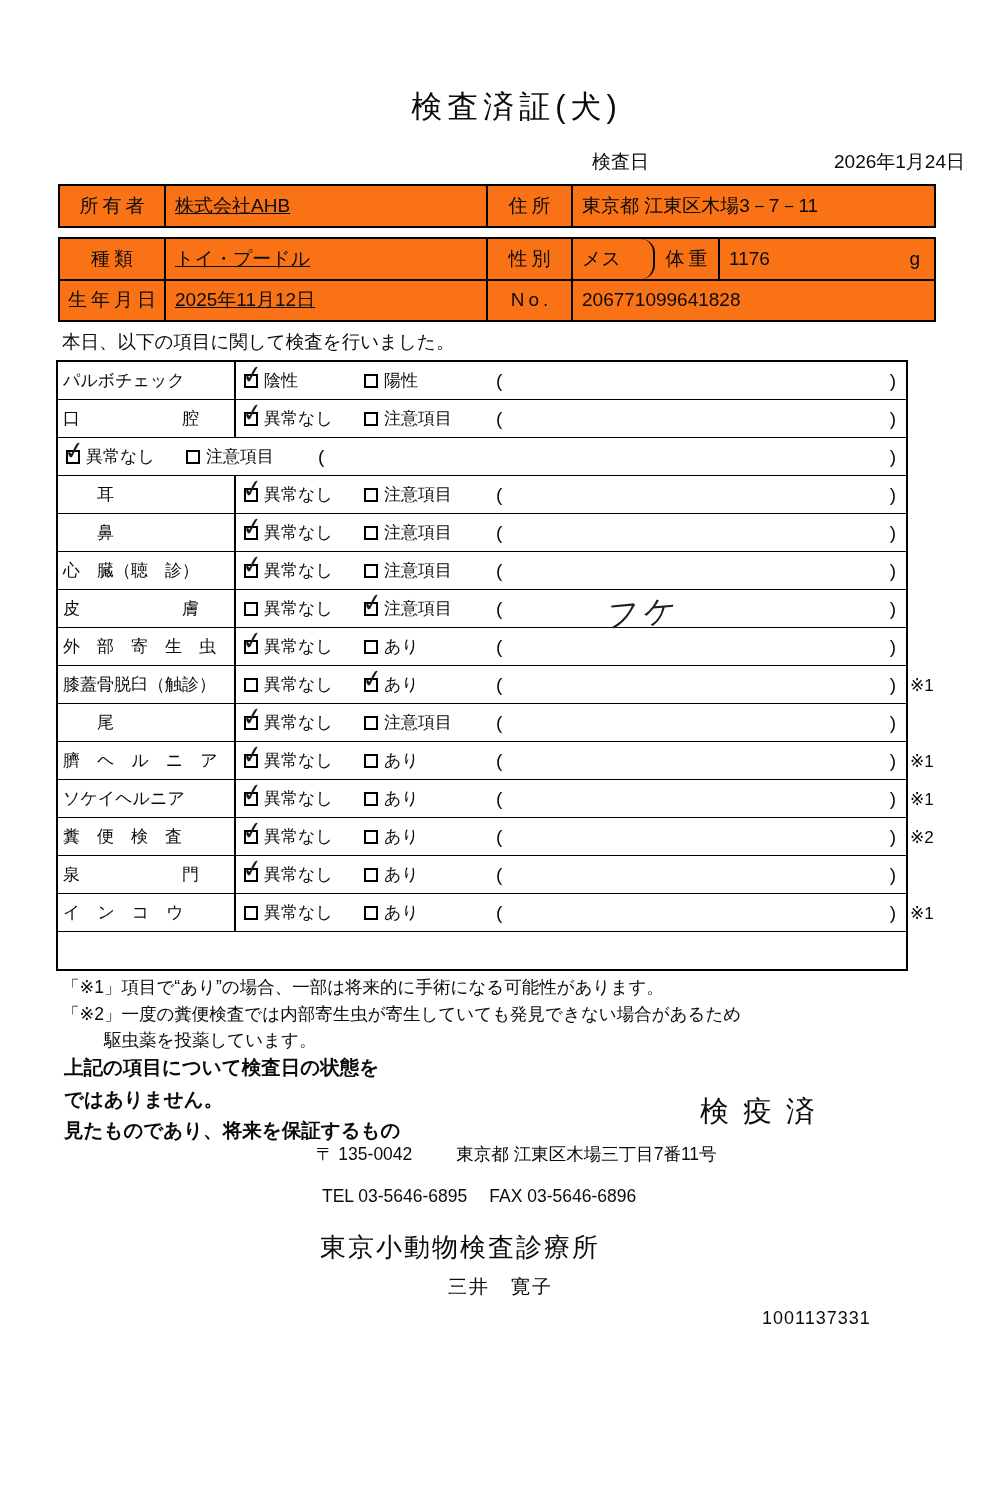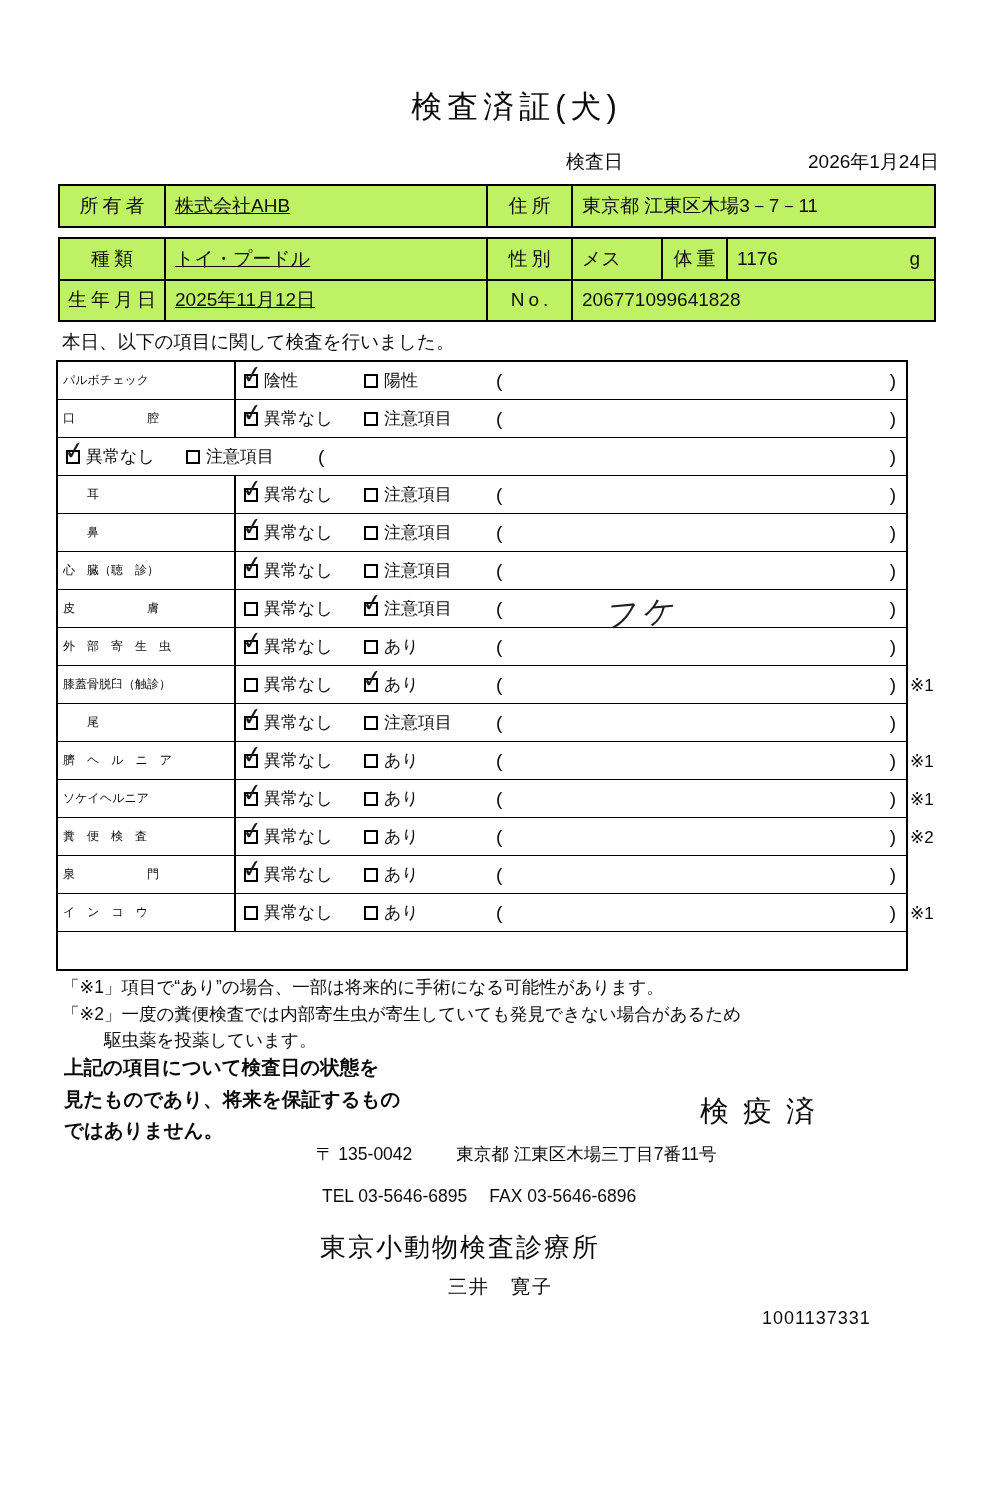--- a/index.html
+++ b/index.html
@@ -2,41 +2,41 @@
 <html><head>
 <meta charset="utf-8">
 <style>
   html,body{margin:0;padding:0;background:#e8e8e8;}
   .page{
     position:relative;width:1008px;height:1486px;background:#ffffff;
     font-family:"Liberation Sans","DejaVu Sans",sans-serif;color:#0b0b0b;
     margin:0 auto;overflow:hidden;padding-left:25px;
   }
   .title{position:absolute;top:86px;left:0;right:0;text-align:center;font-size:31px;letter-spacing:5px;}
-  .date-line{position:absolute;top:149px;left:566px;width:373px;display:flex;justify-content:space-between;font-size:19px;}
-  .tbl{position:absolute;left:58px;width:878px;border:2px solid #000;box-sizing:border-box;background:#bef264;}
+  .date-line{position:absolute;top:149px;left:592px;width:373px;display:flex;justify-content:space-between;font-size:19px;}
+  .tbl{position:absolute;left:58px;width:878px;border:2px solid #000;box-sizing:border-box;background:#f97316;}
   #owner-table{top:184px;height:44px;display:flex;}
   #pet-table{top:237px;height:85px;display:flex;flex-direction:column;}
   .trow{display:flex;flex:1;min-height:0;}
   .trow.first{border-bottom:2px solid #000;}
   .cell{display:flex;align-items:center;box-sizing:border-box;padding:0 9px;font-size:19px;white-space:pre;}
   .cell.hd{justify-content:center;letter-spacing:4px;text-indent:4px;padding:0 2px;}
   .br{border-right:2px solid #000;}
   .w-label{width:106px;}
   .w-val{width:322px;text-decoration:underline;}
   .w-sub{width:85px;}
-  .w-sex{width:90px;}
+  .w-sex{width:82px;border-radius:14px;}
   .w-wt{width:65px;}
   .w-rest{flex:1;}
   .wt-cell{justify-content:space-between;gap:18px;padding-right:14px;}
   .intro{position:absolute;top:329px;left:62px;font-size:18.5px;}
   #checklist{position:absolute;top:360px;left:56px;width:852px;border:2px solid #000;box-sizing:border-box;background:#fff;}
   .crow{display:flex;height:37px;border-bottom:1px solid #000;position:relative;}
   .crow:last-child{border-bottom:none;}
-  .clabel{width:178px;border-right:2px solid #000;box-sizing:border-box;display:flex;align-items:center;padding:0 5px;font-size:12px;white-space:pre;}
+  .clabel{width:178px;border-right:2px solid #000;box-sizing:border-box;display:flex;align-items:center;padding:0 5px;font-size:17px;white-space:pre;}
   .cbody{flex:1;display:flex;align-items:center;position:relative;}
   .opt{display:flex;align-items:center;font-size:17px;}
   .opt1{margin-left:8px;width:120px;}
   .opt2{width:132px;}
   .box{width:14px;height:14px;border:2px solid #000;box-sizing:border-box;position:relative;flex:none;}
   .olabel{margin-left:6px;white-space:pre;}
   .check{position:absolute;left:-4px;top:-14px;font-size:25px;line-height:1;font-weight:bold;transform:rotate(-8deg);color:#1a1a1a;}
   .paren{flex:1;display:flex;justify-content:space-between;align-items:center;font-size:19px;padding-right:10px;position:relative;}
   .note{position:absolute;left:108px;top:-6px;font-size:31px;font-style:italic;letter-spacing:6px;transform:rotate(-5deg);color:#202020;}
   .mark{position:absolute;right:-48px;top:50%;transform:translateY(-50%);font-size:17px;width:44px;}
@@ -388,22 +388,22 @@
   </div>
 
   <div class="footnotes">
     <div>「※1」項目で“あり”の場合、一部は将来的に手術になる可能性があります。</div>
     <div>「※2」一度の糞便検査では内部寄生虫が寄生していても発見できない場合があるため</div>
     <div class="fn-indent">駆虫薬を投薬しています。</div>
   </div>
 
   <div class="statement">
     <div>上記の項目について検査日の状態を</div>
+    <div>ではありません。</div>
     <div>見たものであり、将来を保証するもの</div>
-    <div>ではありません。</div>
   </div>
 
   <div class="stamp">検疫済</div>
 
   <div class="addr1">
     <span>〒 135-0042</span>
     <span>東京都 江東区木場三丁目7番11号</span>
   </div>
 
   <div class="tel">

